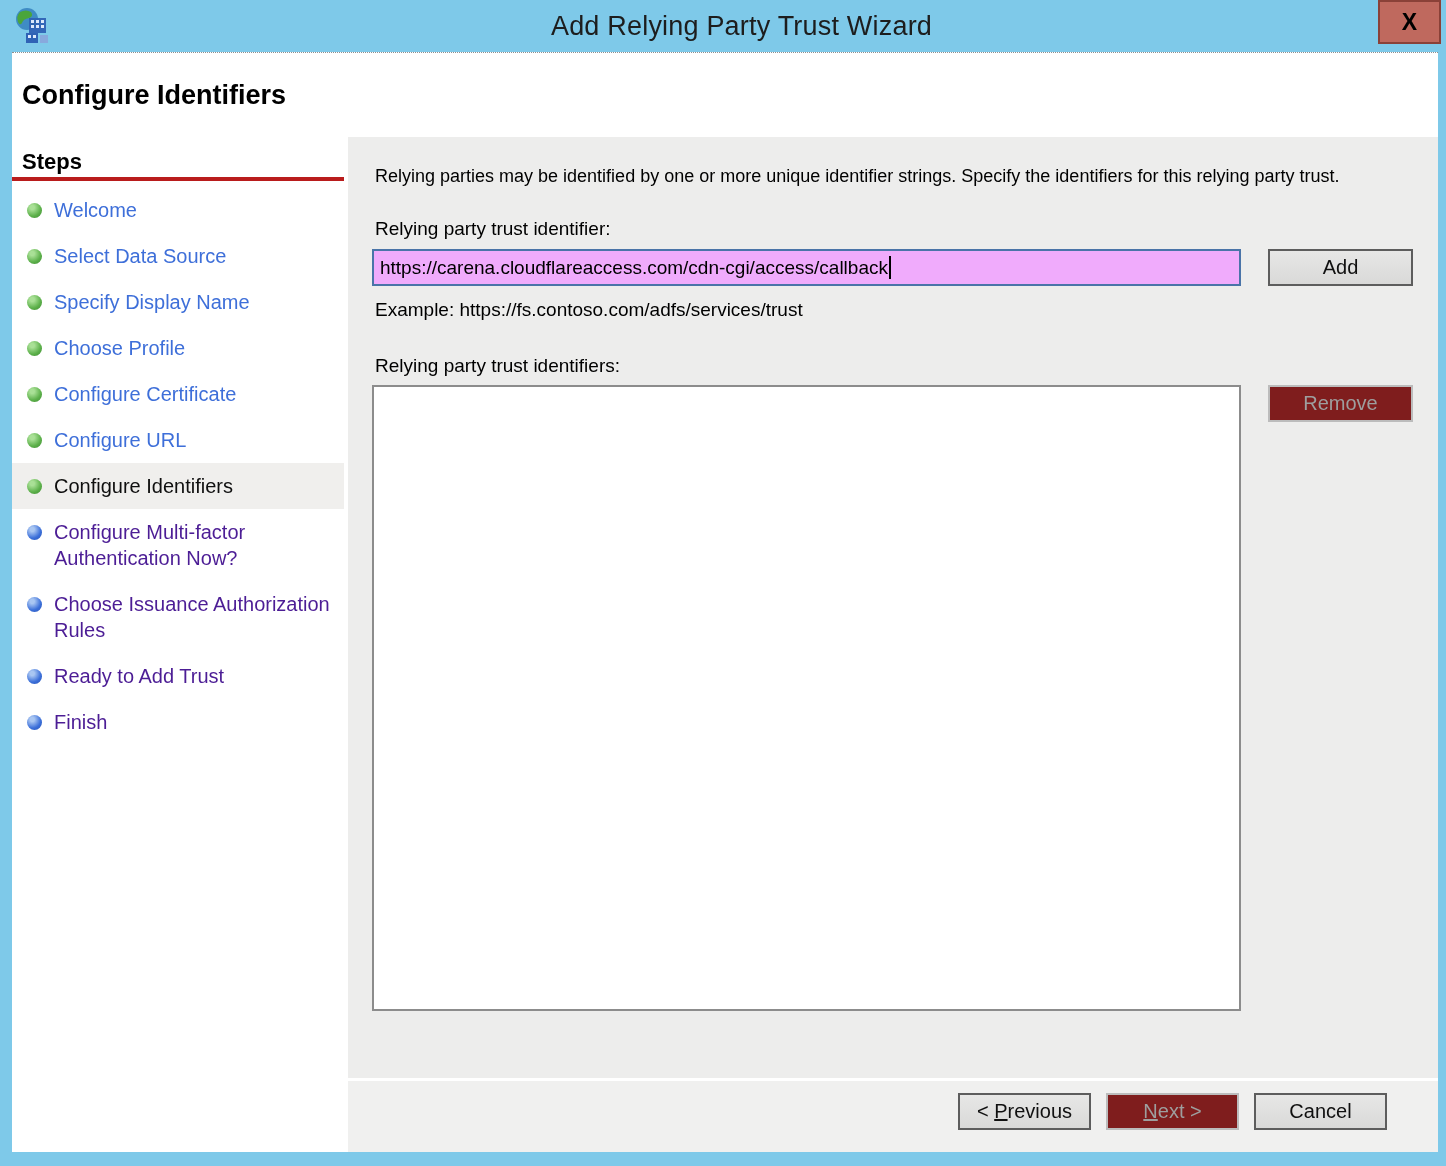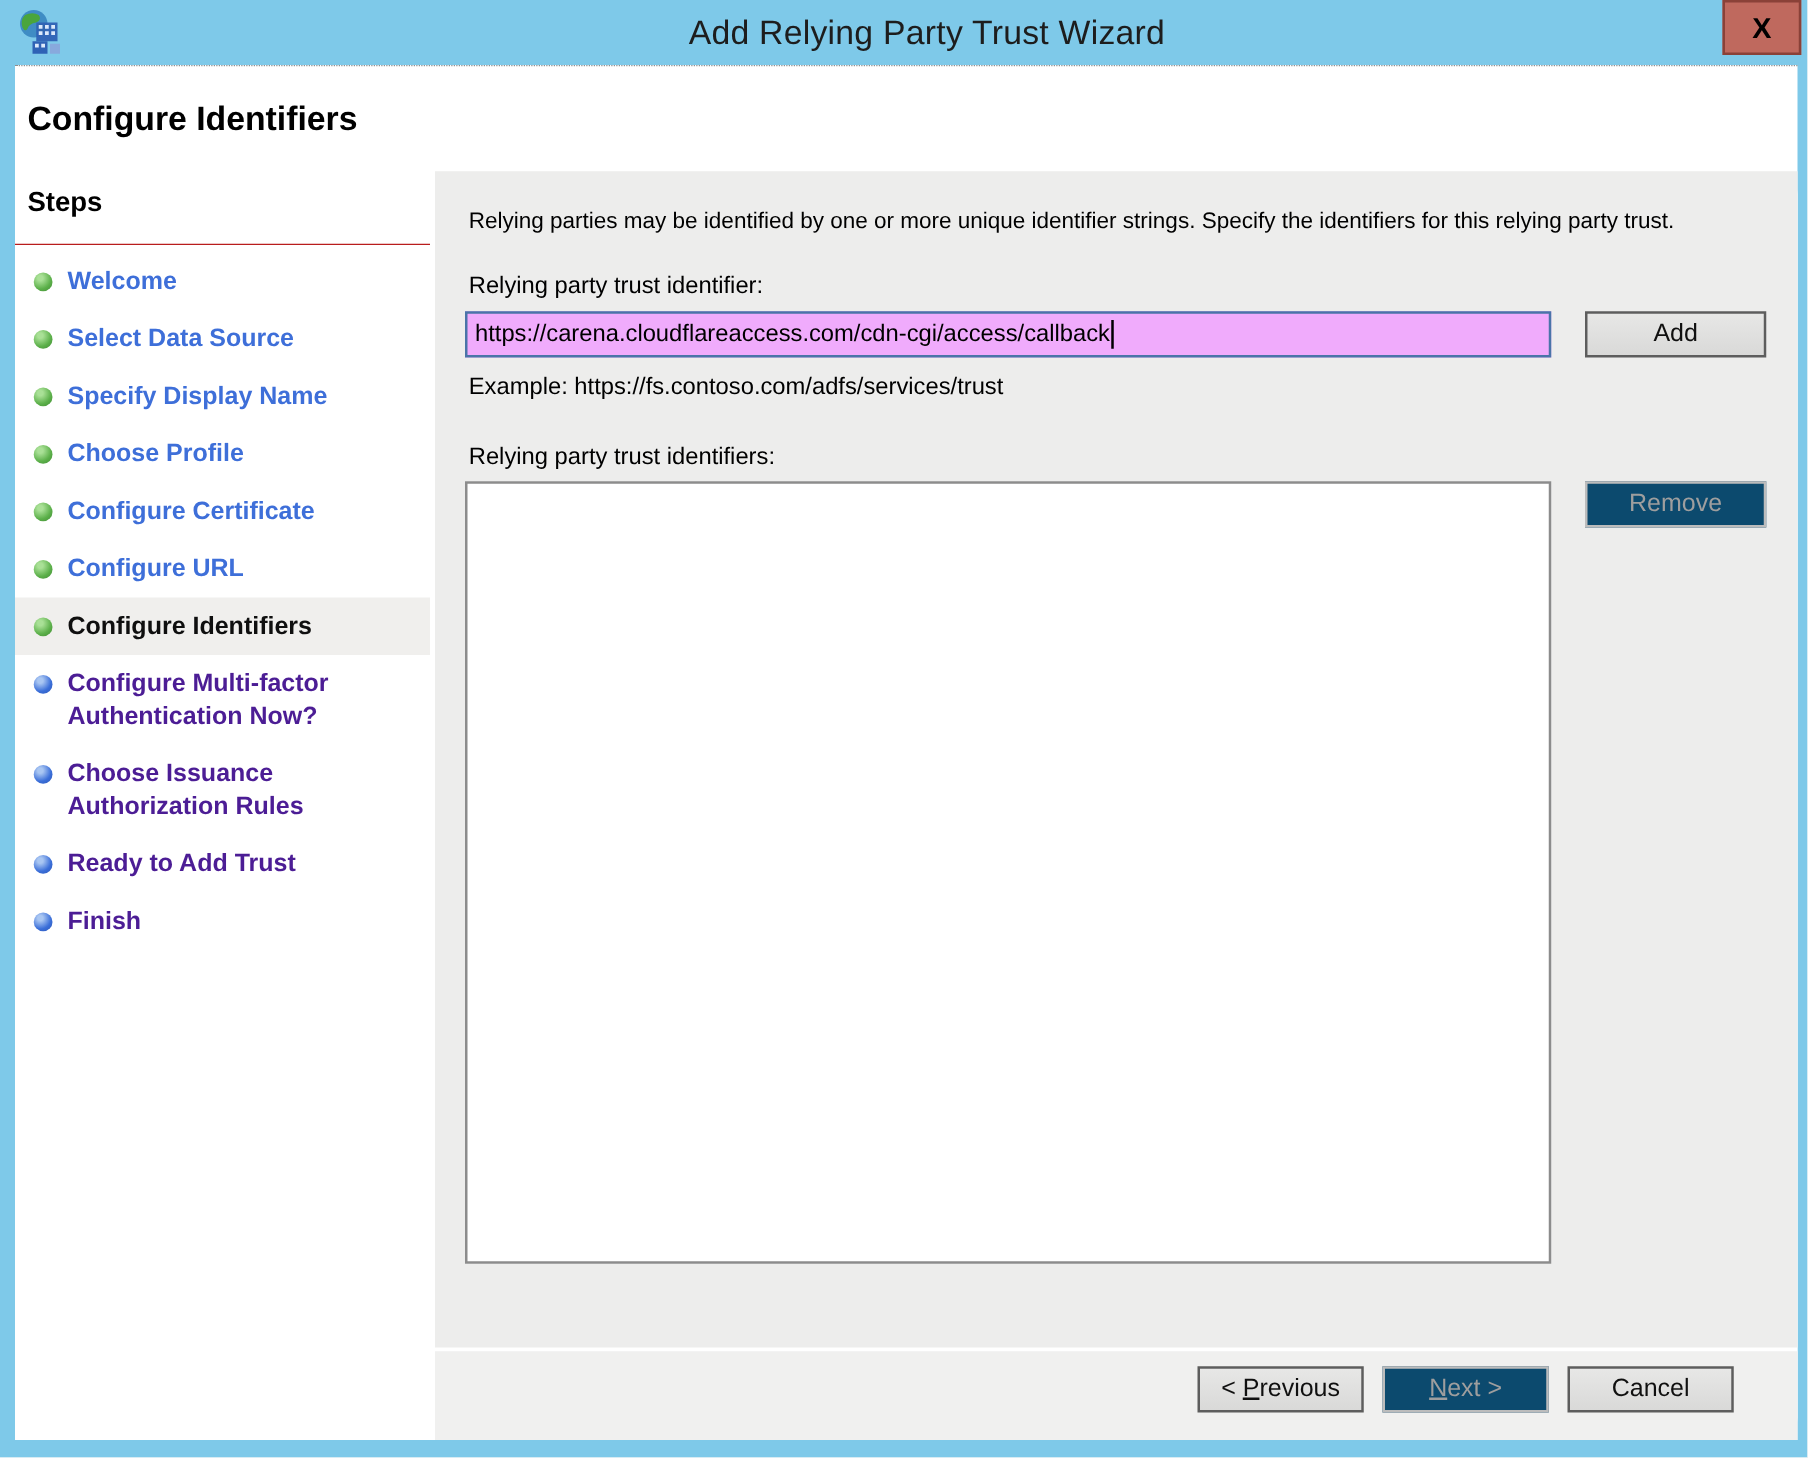--- a/index.html
+++ b/index.html
@@ -69,24 +69,24 @@
   }
 
   .content { flex: 1; display: flex; min-height: 0; }
 
   
   .sidebar { width: 332px; flex: none; background: #fff; }
   .steps-heading {
     font-size: 22px;
     font-weight: bold;
     color: #000;
-    padding: 12px 0 20px 10px;
-    border-bottom: 1px solid #b91c1c;
-  }
-  .steps-list { padding-top: 6px; font-weight: bold; }
+    padding: 12px 0 2px 10px;
+    border-bottom: 4px solid #b91c1c;
+  }
+  .steps-list { padding-top: 6px; }
   .step {
     display: flex;
     align-items: flex-start;
     padding: 10px 8px 10px 15px;
     font-size: 20px;
     line-height: 26px;
     color: #4c1d95;
   }
   .step .bullet {
     width: 15px; height: 15px;
@@ -156,21 +156,21 @@
     width: 145px;
     background: linear-gradient(#e7e7e6, #d9d9d8);
     border: 2px solid #5d5d5d;
     font-family: "Liberation Sans", sans-serif;
     font-size: 20px;
     color: #101010;
     cursor: pointer;
     padding: 0;
   }
   .btn:disabled, .btn.disabled {
-    background: #0c4a6e;
+    background: #7f1d1d;
     border: 2px solid #bcbcbc;
     color: #9e9e9e;
     cursor: default;
   }
 
   .example { font-size: 19px; color: #000; margin: 13px 0 34px 3px; }
 
   .listbox {
     height: 626px;
     background: #fff;

